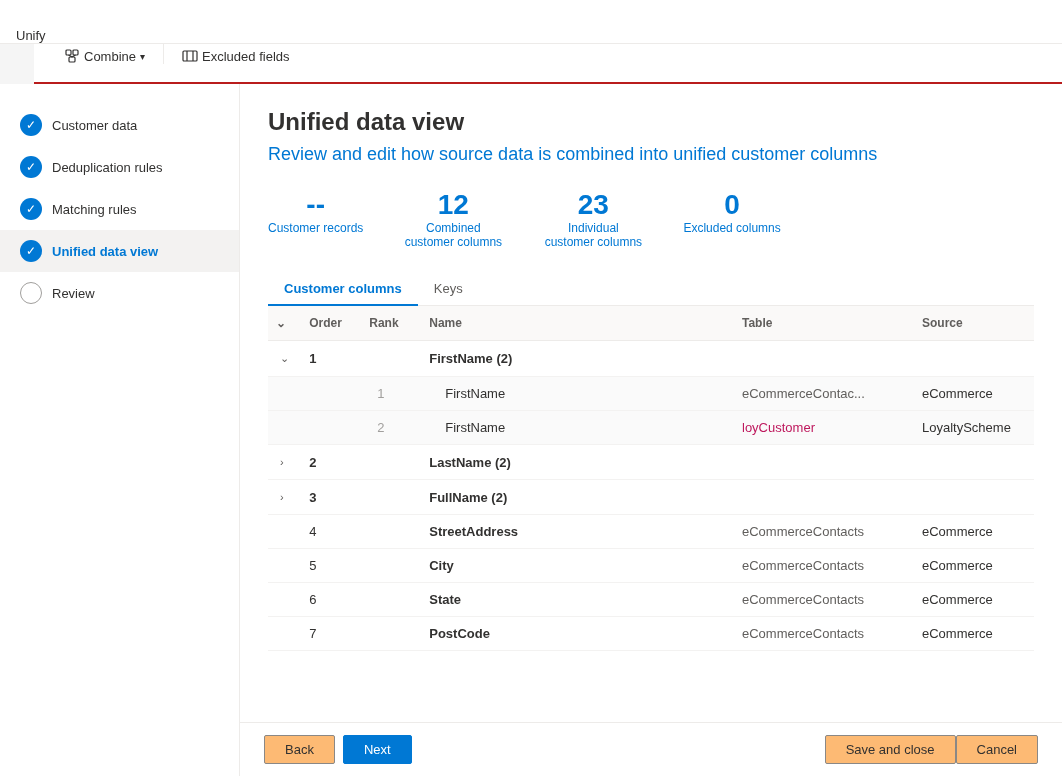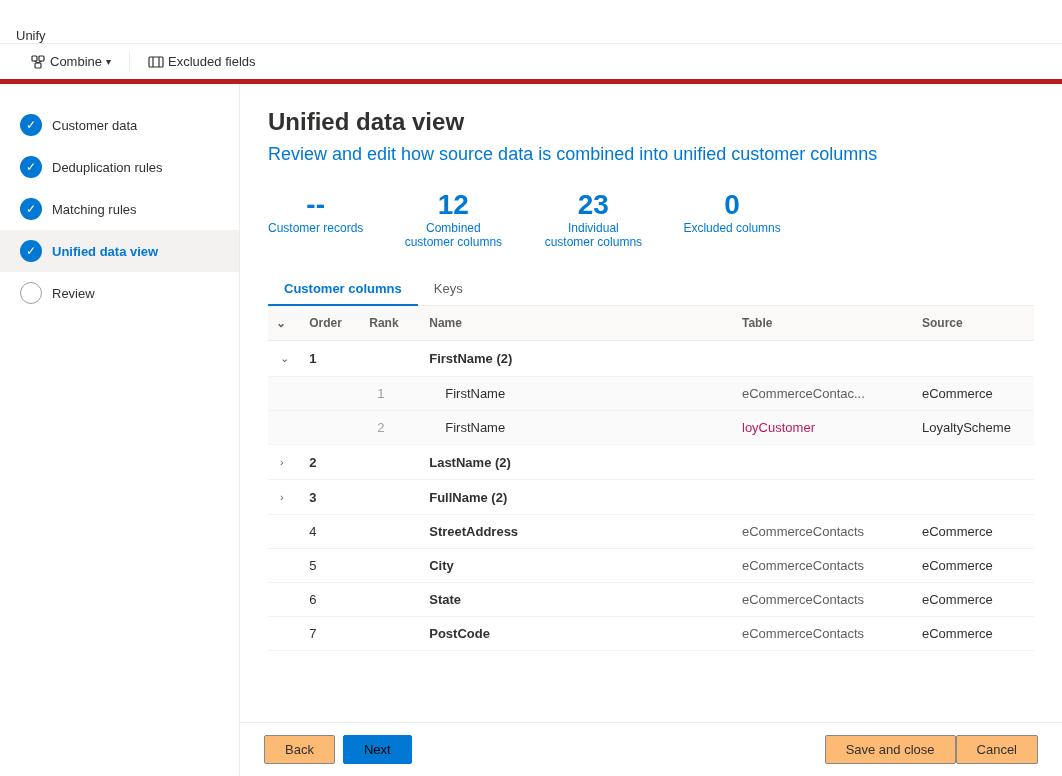--- a/index.html
+++ b/index.html
@@ -1,20 +1,20 @@
 <!DOCTYPE html>
 <html><head>
   <meta charset="utf-8">
   <style>
     * { box-sizing: border-box; margin: 0; padding: 0; }
     body { font-family: 'Segoe UI', Arial, sans-serif; font-size: 13px; background: #f5f5f5; color: #323130; width: 1062px; height: 776px; overflow: hidden; display: flex; flex-direction: column; }
 
     
     .top-bar { background: #fff; border-bottom: 1px solid #edebe9; padding: 0 16px; height: 44px; display: flex; align-items: flex-end; gap: 8px; }
-    .top-toolbar { background: #fff; border-bottom: 5px solid #b91c1c; padding: 0 20px; height: 40px; display: flex; align-items: center; gap: 4px; }
+    .top-toolbar { background: #fff; border-bottom: 2px solid #b91c1c; padding: 0 20px; height: 40px; display: flex; align-items: flex-start; gap: 4px; margin-left: 34px; }
     .toolbar-btn { display: flex; align-items: center; gap: 4px; padding: 4px 10px; border: none; background: transparent; cursor: pointer; font-size: 13px; color: #323130; border-radius: 2px; }
     .toolbar-sep { width: 1px; height: 20px; background: #edebe9; margin: 0 4px; }
 
     
     .main-layout { display: flex; flex: 1; overflow: hidden; }
 
     
     .sidebar { width: 240px; background: #fff; border-right: 1px solid #edebe9; padding: 20px 0; flex-shrink: 0; }
     .sidebar-item { display: flex; align-items: center; gap: 10px; padding: 10px 20px; cursor: pointer; position: relative; }
     .sidebar-item.active { background: #f3f2f1; }
@@ -59,21 +59,21 @@
     .row-bold td { font-weight: 600; }
     .row-child td { background: #fafafa; }
     .indent { padding-left: 24px !important; }
 
     
     .footer { background: #fff; border-top: 1px solid #edebe9; padding: 12px 24px; display: flex; align-items: center; gap: 8px; }
     .footer-left { display: flex; gap: 8px; }
     .footer-right { margin-left: auto; display: flex; }
 
     .btn { padding: 6px 20px; border-radius: 2px; font-size: 13px; cursor: pointer; border: 1px solid #8a8886; background: #fdba74; color: #323130; }
-    .btn-primary { background: #0078d4; color: #000000; border-color: #0078d4; }
+    .btn-primary { background: #0078d4; color: #ffffff; border-color: #0078d4; }
   </style>
 </head>
 <body>
 
 <div class="top-bar">
   <span>Unify</span>
 </div>
 
 <div class="top-toolbar">
   <button class="toolbar-btn">

